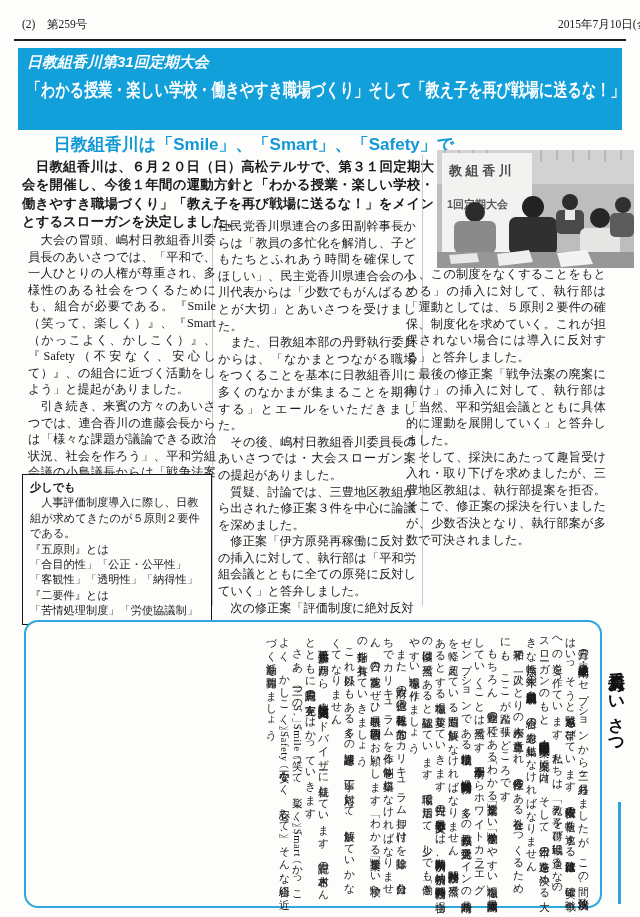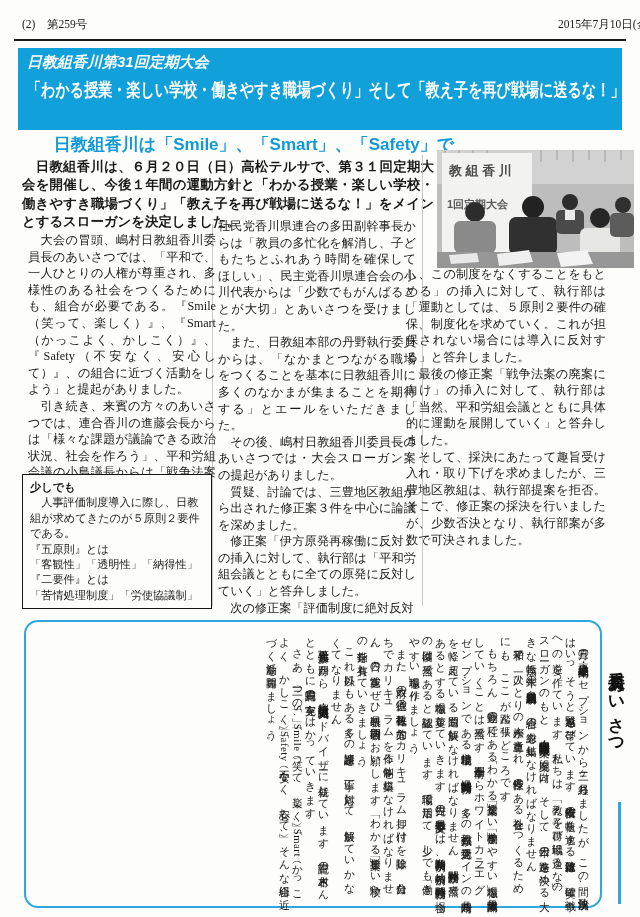--- a/index.html
+++ b/index.html
@@ -136,20 +136,21 @@
   <div class="col col3">
     <p>し、この制度をなくすることをもとめる」の挿入に対して、執行部は「運動としては、５原則２要件の確保、制度化を求めていく。これが担保されない場合には導入に反対する」と答弁しました。</p>
     <p>　最後の修正案「戦争法案の廃案に向け」の挿入に対して、執行部は「当然、平和労組会議とともに具体的に運動を展開していく」と答弁しました。</p>
     <p>　そして、採決にあたって趣旨受け入れ・取り下げを求めましたが、三豊地区教組は、執行部提案を拒否。そこで、修正案の採決を行いましたが、少数否決となり、執行部案が多数で可決されました。</p>
   </div>
 
   <div class="mame">
     <p class="mame-title">少しでも</p>
     <p>　人事評価制度導入に際し、日教組が求めてきたのが５原則２要件である。</p>
     <p>『五原則』とは</p>
+    <p>「合目的性」「公正・公平性」</p>
     <p>「客観性」「透明性」「納得性」</p>
     <p>『二要件』とは</p>
     <p>「苦情処理制度」「労使協議制」</p>
   </div>
 
   <div class="greet-box">
     <div class="greet-body">
       <p>　三月の再建・結成二十五周年レセプションから三ヶ月経ちましたが、この間、政治状況はいっそうと緊迫感を帯びています。安倍政権の常軌を逸する政策遂行は、確実に戦争への道を作っています。私たちは、「教え子を再び戦場に送るな」のスローガンのもと、安全保障関連法案・戦争法案の廃案に向け、そして、日本の進路を決める大きな転換点、来年の参議員選挙勝利に、組合の総力を結集しなければなりません。</p>
       <p>　平和で、一人ひとりの人権が尊重され、多様性のある社会をつくるためにも、ここが踏ん張りどころです。</p>
       <p>　もちろん、運動の柱である「わかる授業」「楽しい学校」「働きやすい職場」を最大限展開していくことは当然です。四十五年前からホワイトカラーエグゼンプションである学校現場は、慢性的時間外勤務で、多くの教職員が過労死ラインの月八十時間を軽く超えている問題も解決しなければなりません。時間外勤務が当然であるとする職場を変革していきます。先日の県教委交渉では、勤務時間条例、給特条例、時間外勤務の場合の回復は当然であると確認しています。職場で活用して、少しでも「働きやすい職場」を作りましょう。</p>

